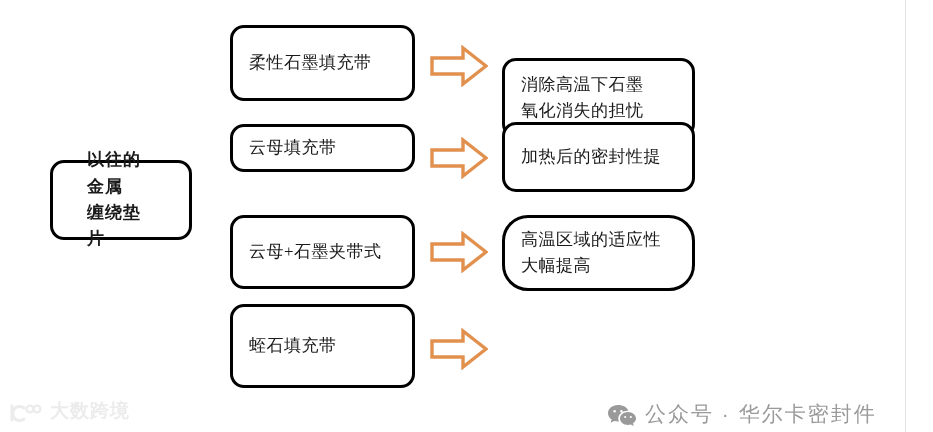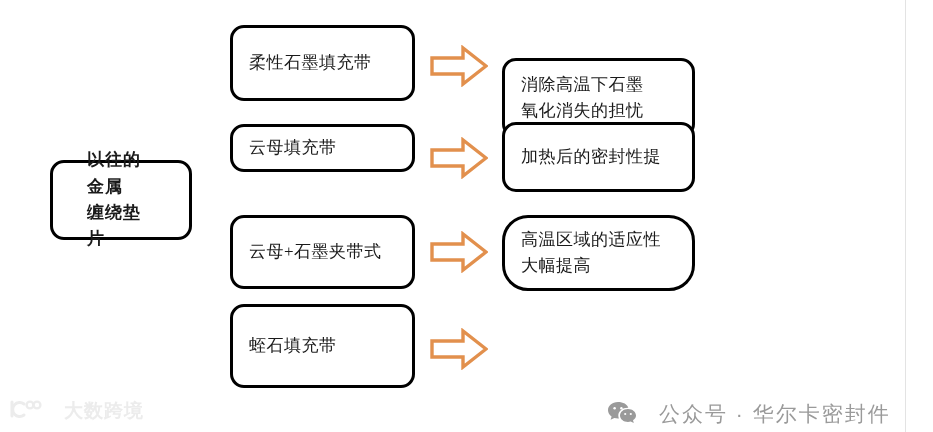--- a/index.html
+++ b/index.html
@@ -55,22 +55,22 @@
   .arrow {
     position: absolute;
     width: 58px;
     height: 42px;
   }
   .arrow svg { display: block; width: 100%; height: 100%; }
 
   .watermark {
     position: absolute;
     display: flex;
-    align-items: flex-start;
-    gap: 22px;
+    align-items: flex-end;
+    gap: 8px;
     user-select: none;
   }
   .wm-left {
     left: 8px;
     top: 398px;
   }
   .wm-left .wm-text {
     font-family: "Liberation Sans", sans-serif;
     font-size: 19px;
     font-weight: bold;

